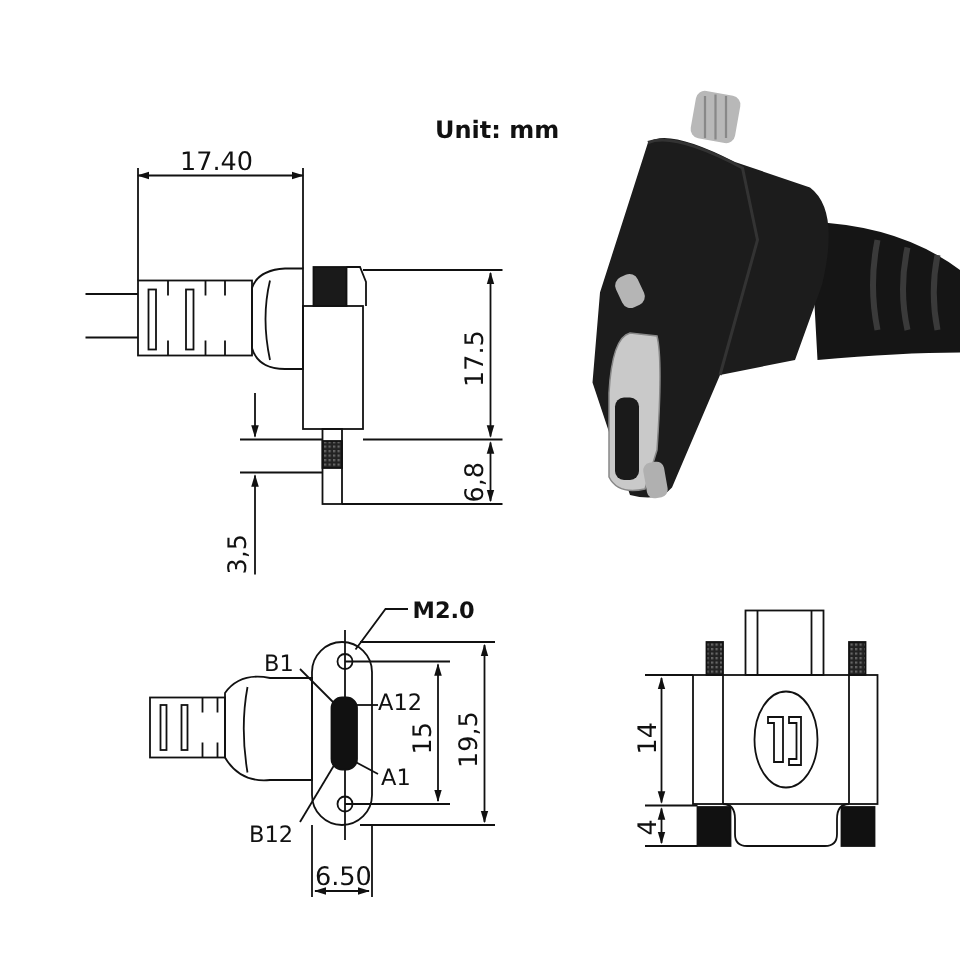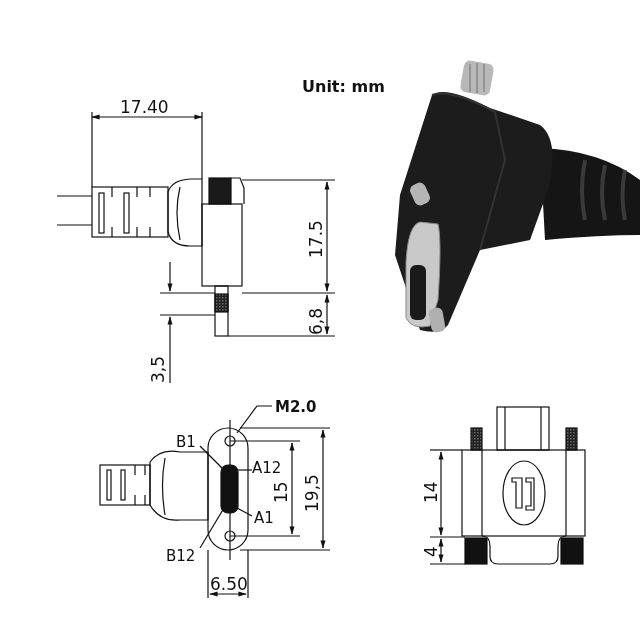--- a/index.html
+++ b/index.html
@@ -1,20 +1,20 @@
 <!DOCTYPE html>
 <html><head>
 <meta charset="utf-8">
 <style>
   html, body { margin:0; padding:0; background:#ffffff; }
   body { width:640px; height:640px; position:relative; overflow:hidden; font-family:"DejaVu Sans", sans-serif; }
   svg { position:absolute; left:0; top:0; }
   .dim { font-family:"DejaVu Sans", sans-serif; font-size:17px; fill:#111; }
   .lbl { font-family:"DejaVu Sans", sans-serif; font-size:15px; fill:#111; }
-  .unit { position:absolute; left:302px; top:77px; font-family:"DejaVu Sans", sans-serif; font-weight:bold; font-size:16px; color:#111; }
+  .unit { position:absolute; left:290px; top:77px; font-family:"DejaVu Sans", sans-serif; font-weight:bold; font-size:16px; color:#111; }
 </style>
 </head>
 <body>
 
 <div class="unit">Unit: mm</div>
 
 <svg width="640" height="640" viewBox="0 0 640 640">
   <defs>
     <marker id="ar" viewBox="0 0 10 10" refX="9" refY="5" markerWidth="7" markerHeight="7" orient="auto-start-reverse">
       <path d="M0,2 L10,5 L0,8 z" fill="#111"></path>

